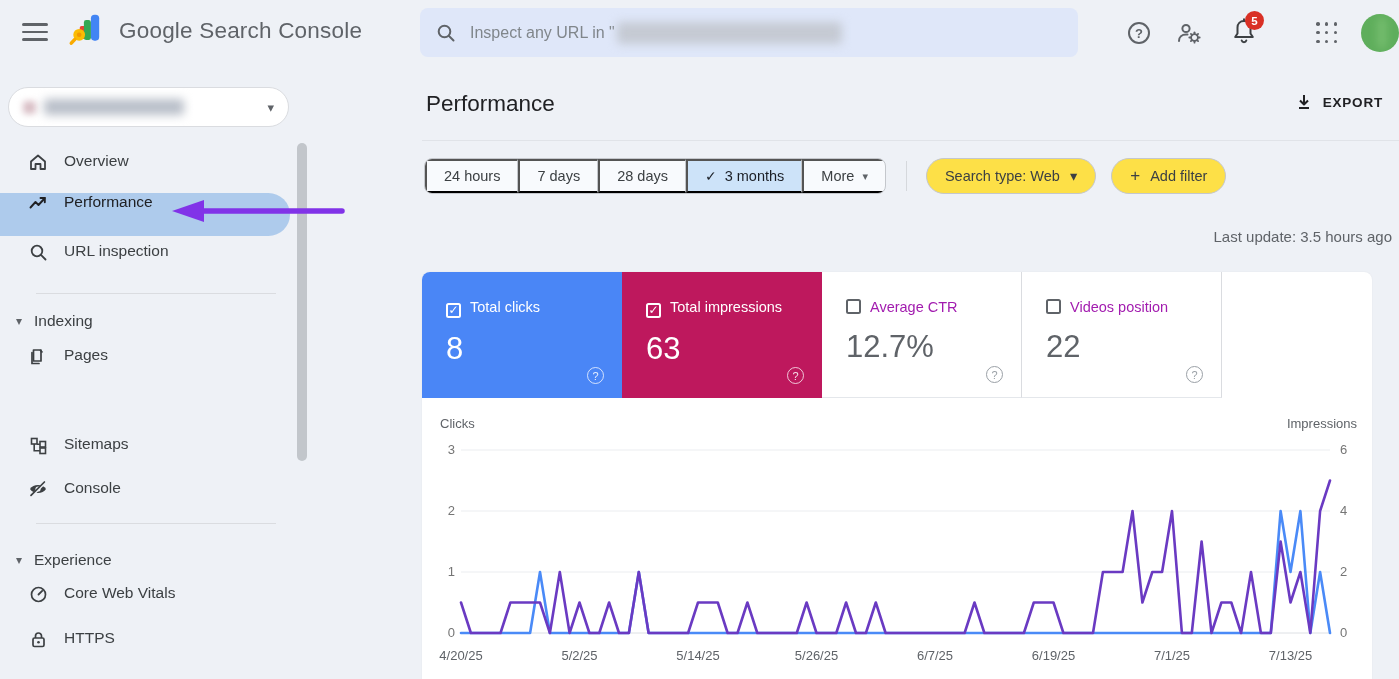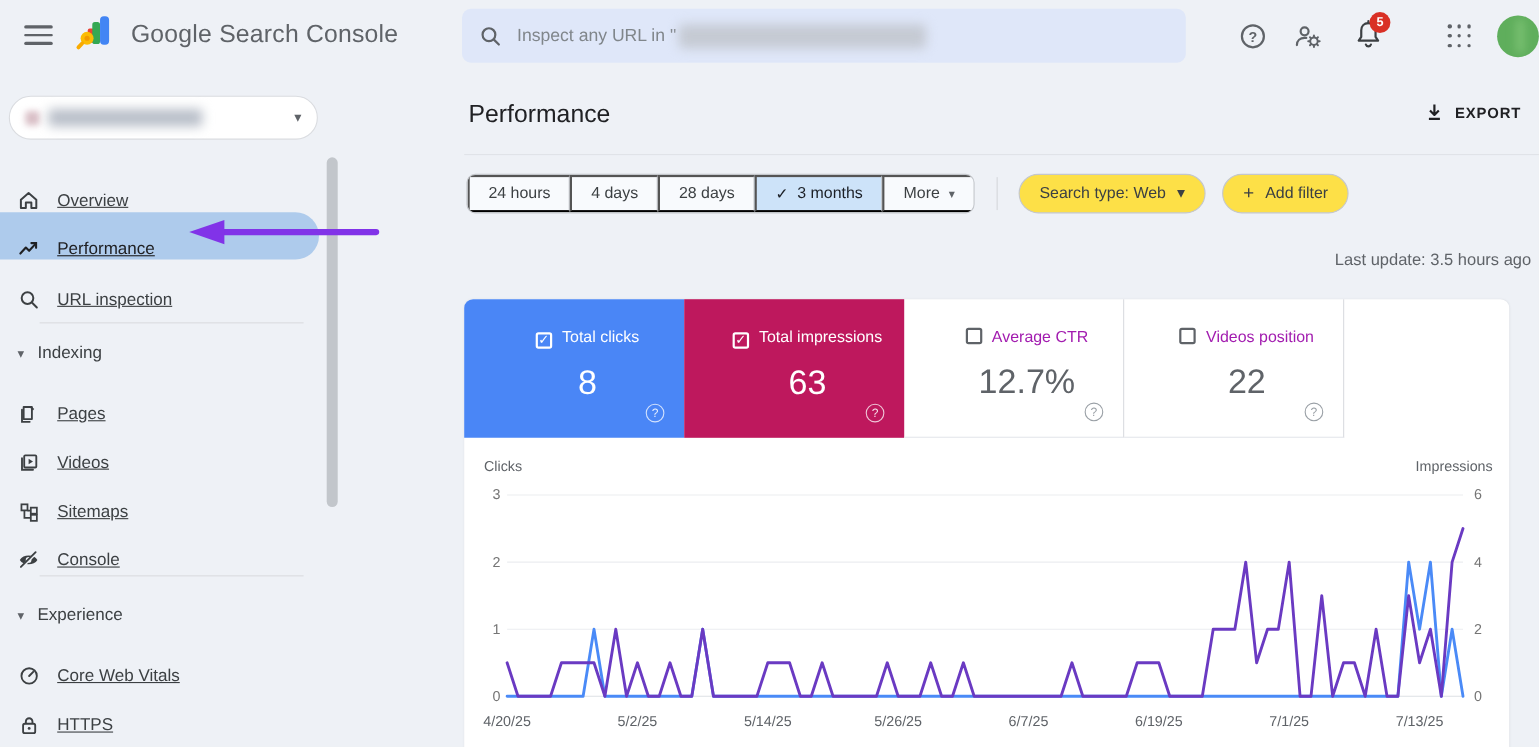--- a/index.html
+++ b/index.html
@@ -34,22 +34,22 @@
     background:#5fae5c; overflow:hidden; cursor:pointer; }
   .avatar i { position:absolute; left:17px; top:4px; width:8px; height:30px; background:#79c071; filter:blur(4px); display:block;}
   
   .sidebar { position:absolute; left:0; top:65px; width:312px; bottom:0; }
   .property { position:absolute; left:8px; top:22px; width:281px; height:40px; background:#fff;
     border:1px solid #dadce0; border-radius:21px; display:flex; align-items:center; padding:0 14px; cursor:pointer; }
   .prop-fav { width:13px; height:13px; background:#d9bfc6; filter:blur(3px); border-radius:3px; margin-right:8px; }
   .prop-blob { width:140px; height:16px; background:#b9bfc9; filter:blur(5px); border-radius:3px; }
   .caret { color:#5f6368; font-size:13px; margin-left:auto; }
   .scrollthumb { position:absolute; left:297px; top:78px; width:10px; height:318px; background:#c2c6cb; border-radius:6px; cursor:grab; }
-  .nav-item { position:absolute; left:0; width:290px; height:40px; display:flex; align-items:flex-end;
-    padding-left:16px; cursor:pointer; font-size:15.5px; color:#3c4043;text-decoration:underline; }
+  .nav-item { position:absolute; left:0; width:290px; height:40px; display:flex; align-items:flex-start;
+    padding-left:28px; cursor:pointer; font-size:15.5px; color:#3c4043; }
   .nav-item .nicon { width:20px; height:20px; margin-right:16px; flex:0 0 auto; display:flex; align-items:center; justify-content:center;}
   .nav-item.selected { background:#aecbec; border-radius:0 22px 22px 0; height:43px; color:#202124; }
   .sb-divider { position:absolute; left:36px; width:240px; height:1px; background:#dadce0; }
   .section-head { position:absolute; left:0; width:290px; height:32px; display:flex; align-items:center;
     padding-left:16px; cursor:pointer; font-size:15.5px; color:#3c4043; }
   .section-head .scaret { font-size:12px; color:#5f6368; margin-right:12px; }
   
   .arrow-svg { position:absolute; left:170px; top:195px; pointer-events:none; }
   
   .main { position:absolute; left:422px; top:65px; right:0; bottom:0; }
@@ -67,21 +67,21 @@
   .seg .mcaret { font-size:11px; color:#5f6368; }
   .vdivider { width:1px; height:30px; background:#d5d8dc; margin:0 19px 0 20px; }
   .pill { display:flex; align-items:center; gap:10px; height:36px; padding:0 18px; font-size:14.5px;
     color:#3c4043; border:1px solid #c4c7cc; border-radius:18px; background:#fde047; cursor:pointer; white-space:nowrap; }
   .pill + .pill { margin-left:15px; }
   .plus { font-size:17px; color:#3c4043; }
   .last-update { position:absolute; right:7px; top:163px; font-size:15px; color:#5f6368; }
   
   .panel { position:absolute; left:0; top:207px; width:950px; height:472px; background:#fff;
     border-radius:8px 8px 0 0; box-shadow:0 0 2px rgba(0,0,0,.06); }
-  .cards { position:absolute; left:0; top:0; width:950px; height:126px; display:flex;text-align:center; }
+  .cards { position:absolute; left:0; top:0; width:950px; height:126px; display:flex; }
   .card { position:relative; width:200px; height:126px; padding:26px 0 0 24px; cursor:pointer; }
   .card.c-clicks { background:#4a86f6; border-radius:8px 0 0 0; }
   .card.c-impr { background:#be185d; }
   .card.white { border-right:1px solid #dadce0; border-bottom:1px solid #e4e7eb; }
   .card .cb { width:15px; height:15px; border:2px solid #fff; border-radius:2.5px; display:inline-flex;
     align-items:center; justify-content:center; font-size:12px; color:#fff; vertical-align:-2px; }
   .card.white .cb { border-color:#5f6368; color:transparent; }
   .card .clabel { font-size:14.5px; color:#fff; margin-left:9px; }
   .card.white .clabel { color:#a21caf; }
   .card .cvalue { font-size:31px; color:#fff; margin-top:13px; }
@@ -224,30 +224,20 @@
     <span class="nicon">
       <svg width="19" height="19" viewBox="0 0 19 19">
         <path d="M3 4.5 H10.5 V15.5 H3 Z" fill="none" stroke="#3c4043" stroke-width="1.7" stroke-linejoin="round" transform="translate(1.5,-1.5)"></path>
         <path d="M3 5.5 V16.5 H10" fill="none" stroke="#3c4043" stroke-width="1.7" stroke-linecap="round"></path>
         <path d="M11 3 l2.5 2.5" stroke="#3c4043" stroke-width="1.7"></path>
       </svg>
     </span>
     <span>Pages</span>
   </div>
 
-  <div class="nav-item" style="top:325px;">
-    <span class="nicon">
-      <svg width="19" height="19" viewBox="0 0 19 19">
-        <path d="M3 5.5 V16 H13" fill="none" stroke="#3c4043" stroke-width="1.7" stroke-linecap="round"></path>
-        <rect x="5" y="3" width="11" height="11" rx="1" fill="none" stroke="#3c4043" stroke-width="1.7"></rect>
-        <path d="M9 6 l4 2.5 -4 2.5 Z" fill="#3c4043"></path>
-      </svg>
-    </span>
-    <span>Videos</span>
-  </div>
 
   <div class="nav-item" style="top:370px;">
     <span class="nicon">
       <svg width="19" height="19" viewBox="0 0 19 19" fill="none" stroke="#3c4043" stroke-width="1.6">
         <rect x="2.5" y="2.5" width="5.5" height="5.5"></rect>
         <rect x="11" y="5.5" width="5.5" height="5.5"></rect>
         <rect x="11" y="12" width="5.5" height="5.5"></rect>
         <path d="M5.2 8 V14.8 H11 M5.2 8.2 V8.2 M8 8.2 H11"></path>
       </svg>
     </span>
@@ -309,21 +299,21 @@
       <line x1="4" y1="15" x2="14" y2="15" stroke="#202124" stroke-width="2"></line>
     </svg>
     <span>EXPORT</span>
   </div>
 
   <div class="title-rule"></div>
 
   <div class="filter-row">
     <div class="seg-group">
       <button class="seg">24 hours</button>
-      <button class="seg">4 days</button>
+      <button class="seg">7 days</button>
       <button class="seg">28 days</button>
       <button class="seg selected">
         <span class="check">✓</span>
         <span>3 months</span>
       </button>
       <button class="seg">
         <span>More</span>
         <span class="mcaret">▾</span>
       </button>
     </div>

